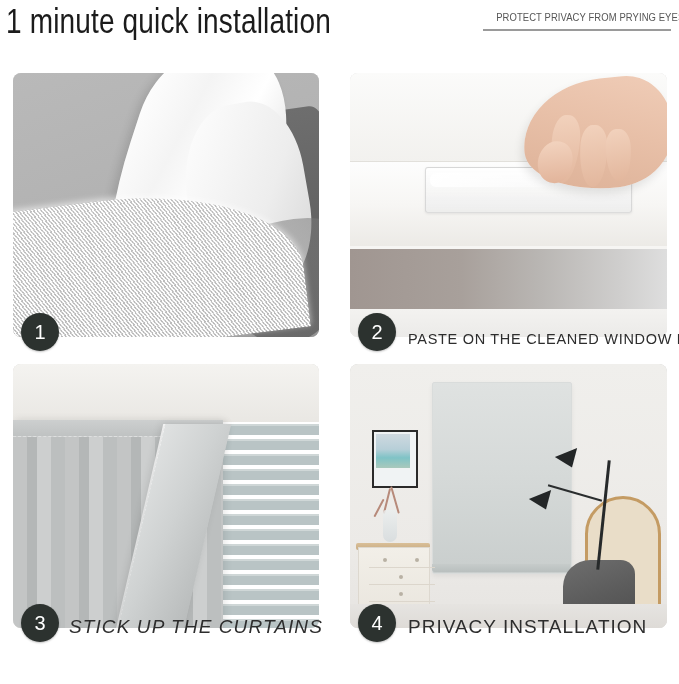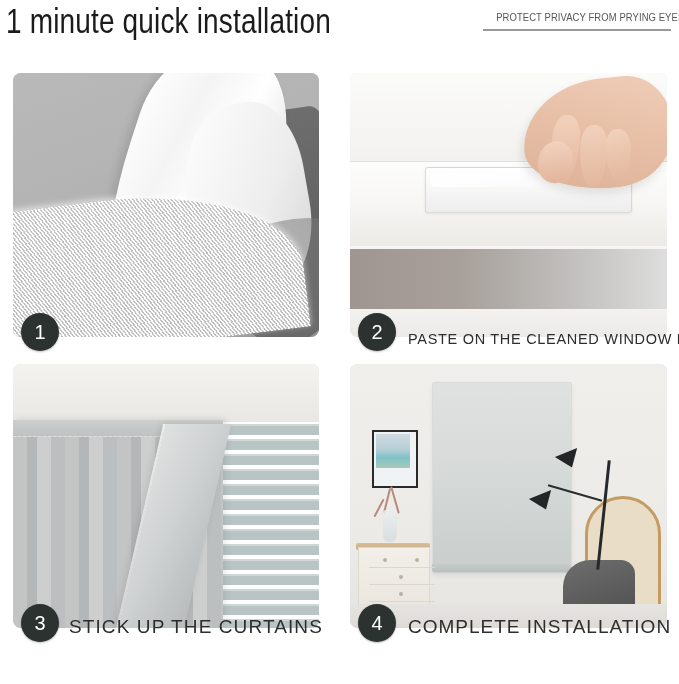--- a/index.html
+++ b/index.html
@@ -124,21 +124,21 @@
     font-family: "Liberation Sans", sans-serif;
     font-size: 19px;
     font-weight: 300;
     letter-spacing: 1.1px;
     color: #2d2d2d;
     white-space: nowrap;
     line-height: 30px;
   }
   .cell.c2 .caption-text { font-size: 14.5px; letter-spacing: 0.7px; left: 58px; top: 3px; }
   .cell.c4 .caption-text { font-size: 19px; letter-spacing: 1.0px; left: 58px; }
-  .cell.c3 .caption-text { font-size: 19px; letter-spacing: 1.1px; }
+  .cell.c3 .caption-text { font-size: 19px; letter-spacing: 1.1px; font-style: italic; }
 
   
   .p1-bg {
     position: absolute; inset: 0;
     background: linear-gradient(160deg, #b9b9b9 0%, #b3b3b3 40%, #a5a5a5 70%, #9a9a9a 100%);
   }
   .p1-darkwedge {
     position: absolute;
     right: -20px; top: 40px;
     width: 140px; height: 230px;
@@ -490,17 +490,17 @@
       <div class="p4-chair"></div>
       <div class="p4-throw"></div>
       <div class="p4-lamp-arm"></div>
       <div class="p4-lamp-pole"></div>
       <div class="p4-lamp-head p4-lamp-h1"></div>
       <div class="p4-lamp-head p4-lamp-h2"></div>
       <div class="p4-floor"></div>
     </div>
     <div class="caption-row">
       <div class="badge">4</div>
-      <div class="caption-text">COMPLETE INSTALLATION</div>
+      <div class="caption-text">PRIVACY INSTALLATION</div>
     </div>
   </div>
 
 </div>
 
 </body></html>

